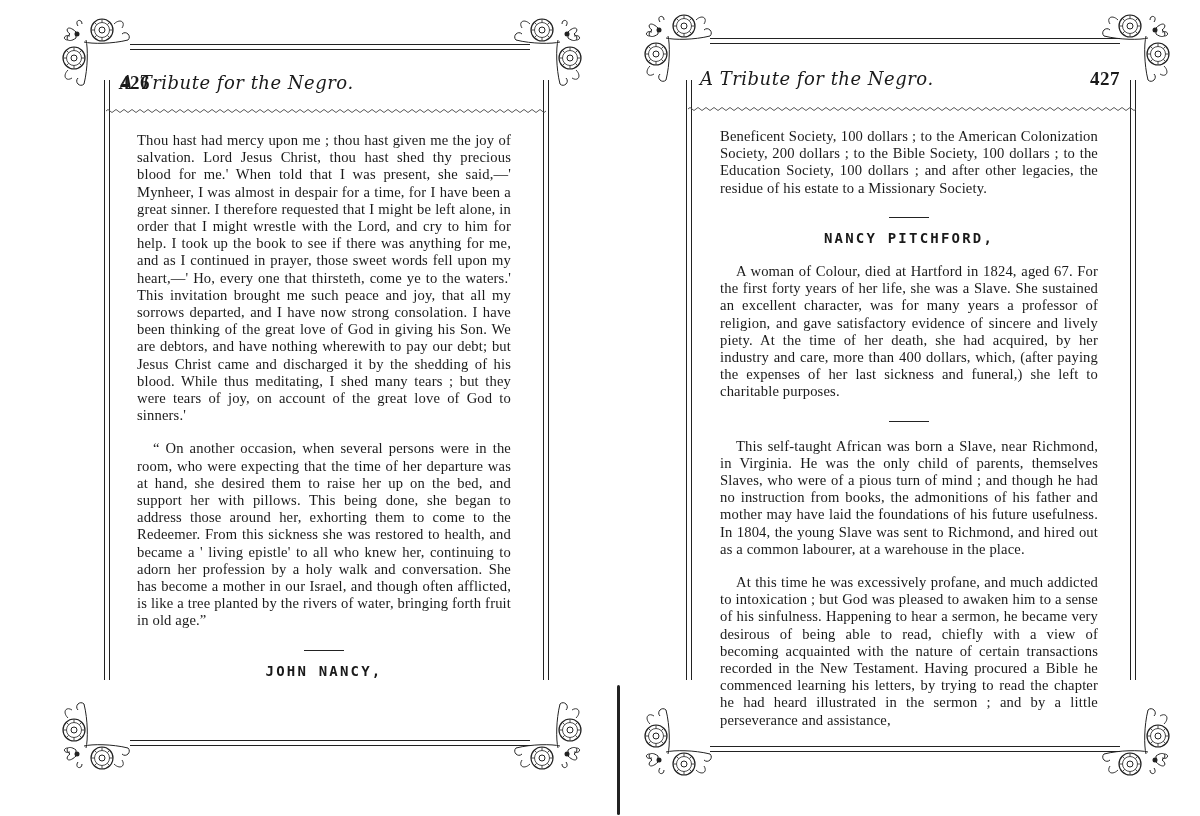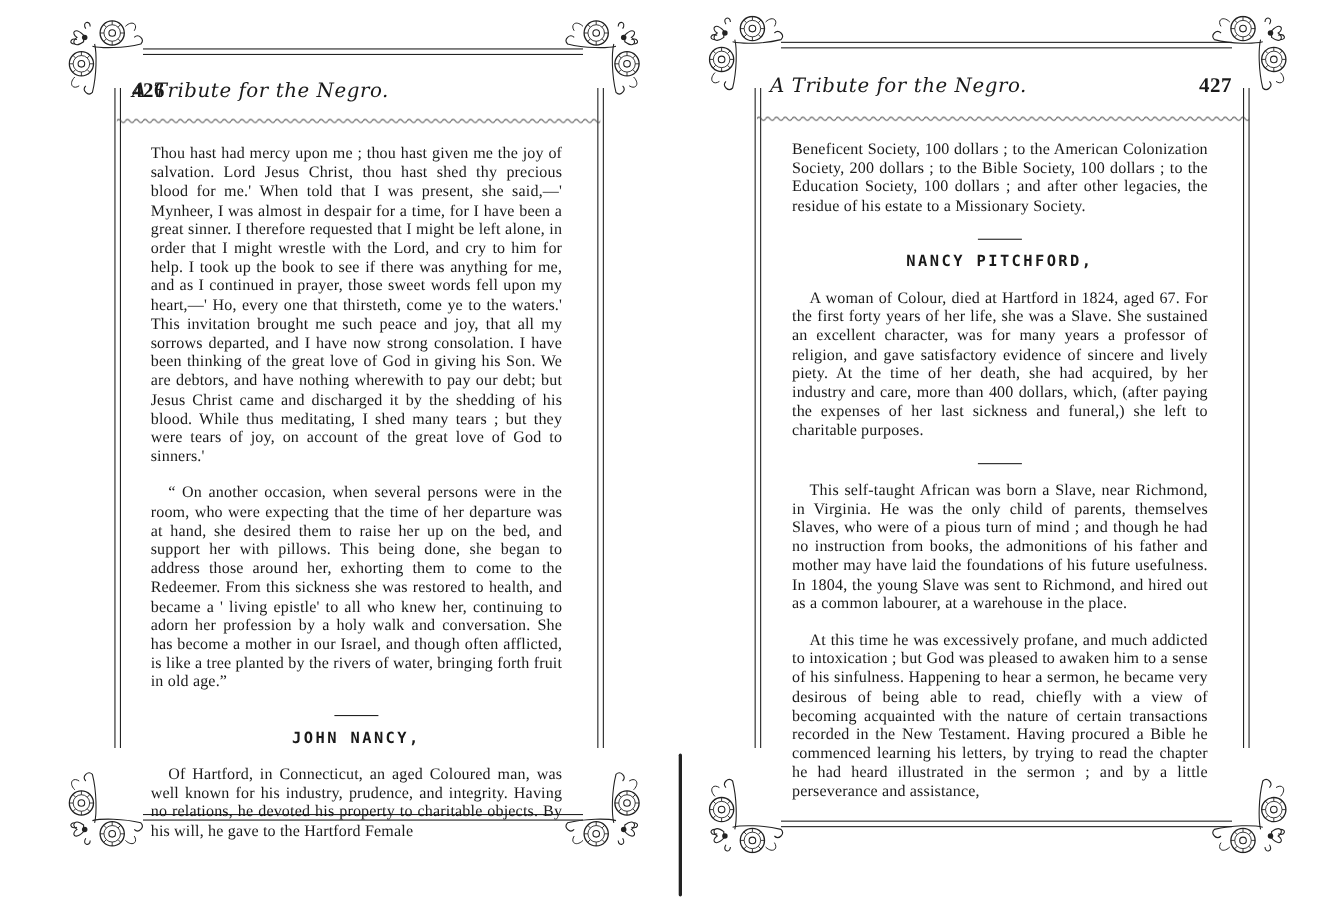--- a/index.html
+++ b/index.html
@@ -122,21 +122,20 @@
     <svg>
         <rect width="100%" height="6" fill="url(#wave)"></rect>
       </svg>
   </div>
 
   <div class="text-block" style="left:121px; top:116px; width:406px;">
     <p>Thou hast had mercy upon me ; thou hast given me the joy of salvation.  Lord Jesus Christ, thou hast shed thy precious blood for me.' When told that I was present, she said,—' Mynheer, I was almost in despair for a time, for I have been a great sinner.  I therefore requested that I might be left alone, in order that I might wrestle with the Lord, and cry to him for help.  I took up the book to see if there was anything for me, and as I continued in prayer, those sweet words fell upon my heart,—' Ho, every one that thirsteth, come ye to the waters.'  This invitation brought me such peace and joy, that all my sorrows departed, and I have now strong consolation.  I have been thinking of the great love of God in giving his Son.  We are debtors, and have nothing wherewith to pay our debt; but Jesus Christ came and discharged it by the shedding of his blood.  While thus meditating, I shed many tears ; but they were tears of joy, on account of the great love of God to sinners.'</p>
     <p class="indent">“ On another occasion, when several persons were in the room, who were expecting that the time of her departure was at hand, she desired them to raise her up on the bed, and support her with pillows.  This being done, she began to address those around her, exhorting them to come to the Redeemer.  From this sickness she was restored to health, and became a ' living epistle' to all who knew her, continuing to adorn her profession by a holy walk and conversation.  She has become a mother in our Israel, and though often afflicted, is like a tree planted by the rivers of water, bringing forth fruit in old age.”</p>
     <div class="section-rule"></div>
     <div class="section-heading">JOHN NANCY,</div>
-    <p class="indent">Of Hartford, in Connecticut, an aged Coloured man, was well known for his industry, prudence, and integrity. Having no relations, he devoted his property to charitable objects.  By his will, he gave to the Hartford Female</p>
   </div>
 </div>
 
 <div class="gutter-mark"></div>
 
 <div class="page page-right">
   <div class="frame-rule vrule" style="left:86px; top:80px; height:600px;"></div>
   <div class="frame-rule vrule" style="left:530px; top:80px; height:600px;"></div>
   <div class="frame-rule hrule" style="left:110px; top:38px; width:410px;"></div>
   <div class="frame-rule hrule" style="left:110px; top:746px; width:410px;"></div>

